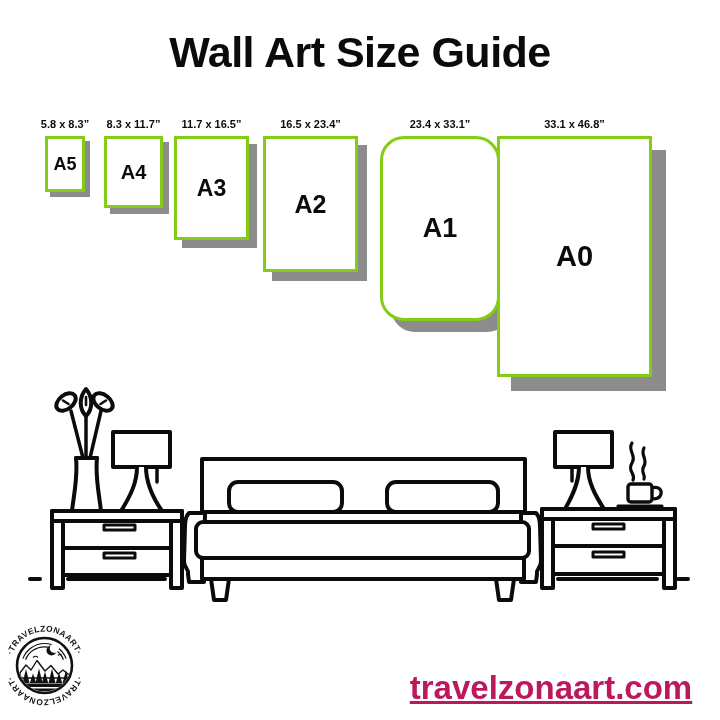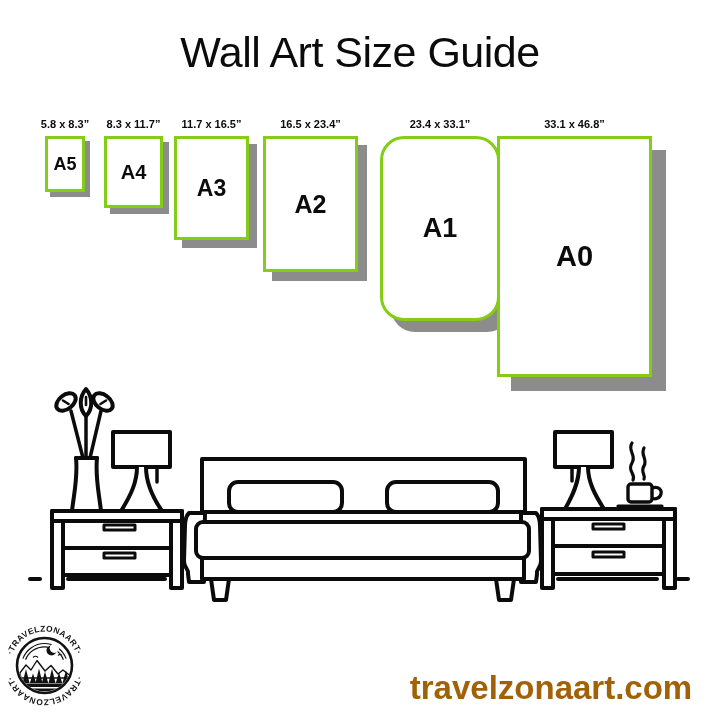--- a/index.html
+++ b/index.html
@@ -2,37 +2,37 @@
 <html><head>
 <meta charset="utf-8">
 <style>
   html,body{margin:0;padding:0;background:#ffffff;}
   .canvas{
     position:relative;width:720px;height:720px;background:#ffffff;
     font-family:"Liberation Sans", sans-serif;overflow:hidden;color:#0b0b0b;
   }
   .title{
     position:absolute;left:0;top:28px;width:720px;text-align:center;
-    font-size:43px;font-weight:normal;letter-spacing:-0.5px;color:#0b0b0b;margin:0;
+    font-size:43px;font-weight:bold;letter-spacing:-0.5px;color:#0b0b0b;margin:0;
   }
   .frame{position:absolute;box-sizing:border-box;}
   .frame .dims{
     position:absolute;left:50%;transform:translateX(-50%);top:-18px;
     font-size:11px;font-weight:bold;white-space:nowrap;color:#0b0b0b;
   }
   .frame .box{
     width:100%;height:100%;box-sizing:border-box;background:#ffffff;
     border:3px solid #84cc16;display:flex;align-items:center;justify-content:center;
     font-weight:bold;color:#0b0b0b;
   }
   .scene{position:absolute;left:0;top:385px;}
   .logo{position:absolute;left:0;top:619px;}
   .website{
     position:absolute;left:551px;top:669px;transform:translateX(-50%);
-    font-size:33px;font-weight:bold;white-space:nowrap;color:#a16207;
+    font-size:33px;font-weight:bold;white-space:nowrap;color:#be185d;text-decoration:underline;
   }
   .logo text{font-family:"Liberation Sans",sans-serif;font-weight:bold;}
 </style>
 </head>
 <body>
 
 <div class="canvas">
 
   <h1 class="title">Wall Art Size Guide</h1>
 

